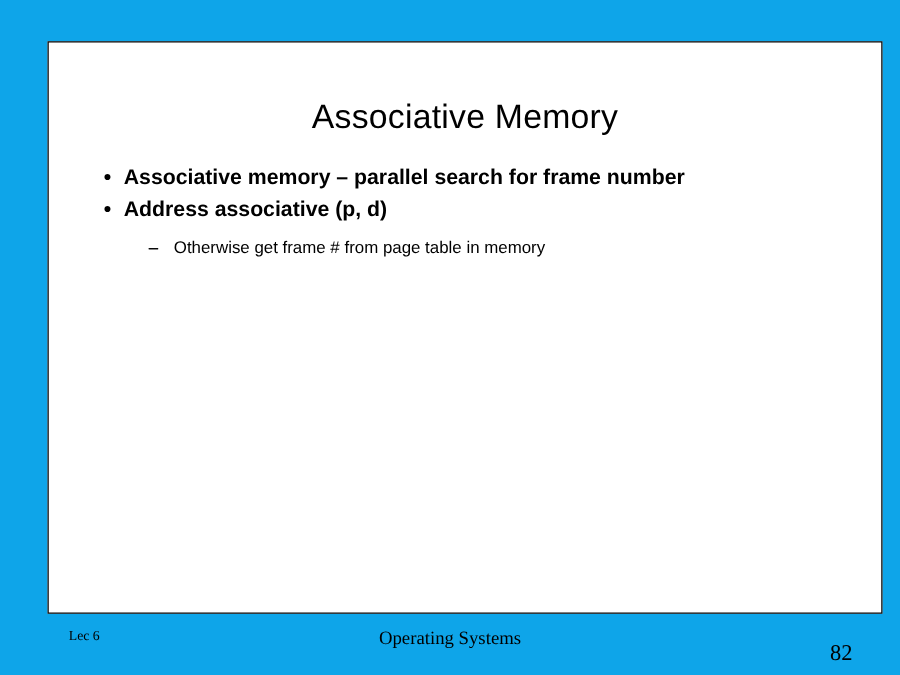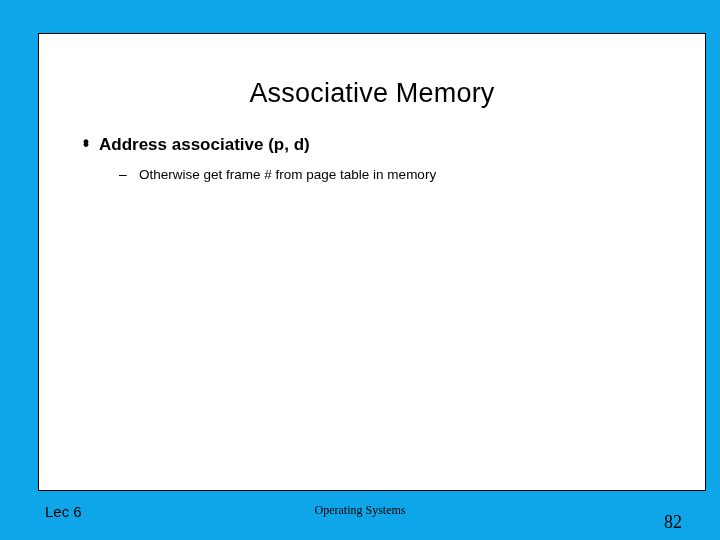--- a/index.html
+++ b/index.html
@@ -90,34 +90,34 @@
   }
   .footer {
     position: absolute;
     left: 0;
     top: 503px;
     width: 720px;
     height: 24px;
   }
   .footer-left {
     position: absolute;
-    left: 45px;
+    left: 55px;
     top: 0;
-    font-family: Liberation Sans, sans-serif;
-    font-size: 15px;
+    font-family: Liberation Serif, serif;
+    font-size: 11px;
     color: #000000;
   }
   .footer-center {
     position: absolute;
     left: 0;
     top: 0;
     width: 720px;
     text-align: center;
     font-family: "Liberation Serif", serif;
-    font-size: 12px;
+    font-size: 15px;
     color: #000000;
   }
   .footer-right {
     position: absolute;
     right: 38px;
     top: -2px;
     font-family: "Liberation Serif", serif;
     font-size: 18px;
     color: #000000;
     margin-top: 11px;
@@ -129,20 +129,21 @@
 <div class="slide">
 
   <div class="slide-frame">
 
     <div class="slide-title">Associative Memory</div>
 
     <div class="body-list">
 
       <div class="l1">
         <span class="bullet">•</span>
+        <span>Associative memory – parallel search for frame number</span>
       </div>
 
       <div class="l1">
         <span class="bullet">•</span>
         <span>Address associative (p, d)</span>
       </div>
 
       <div class="l2-wrap">
         <div class="l2">
           <span class="dash">–</span>

